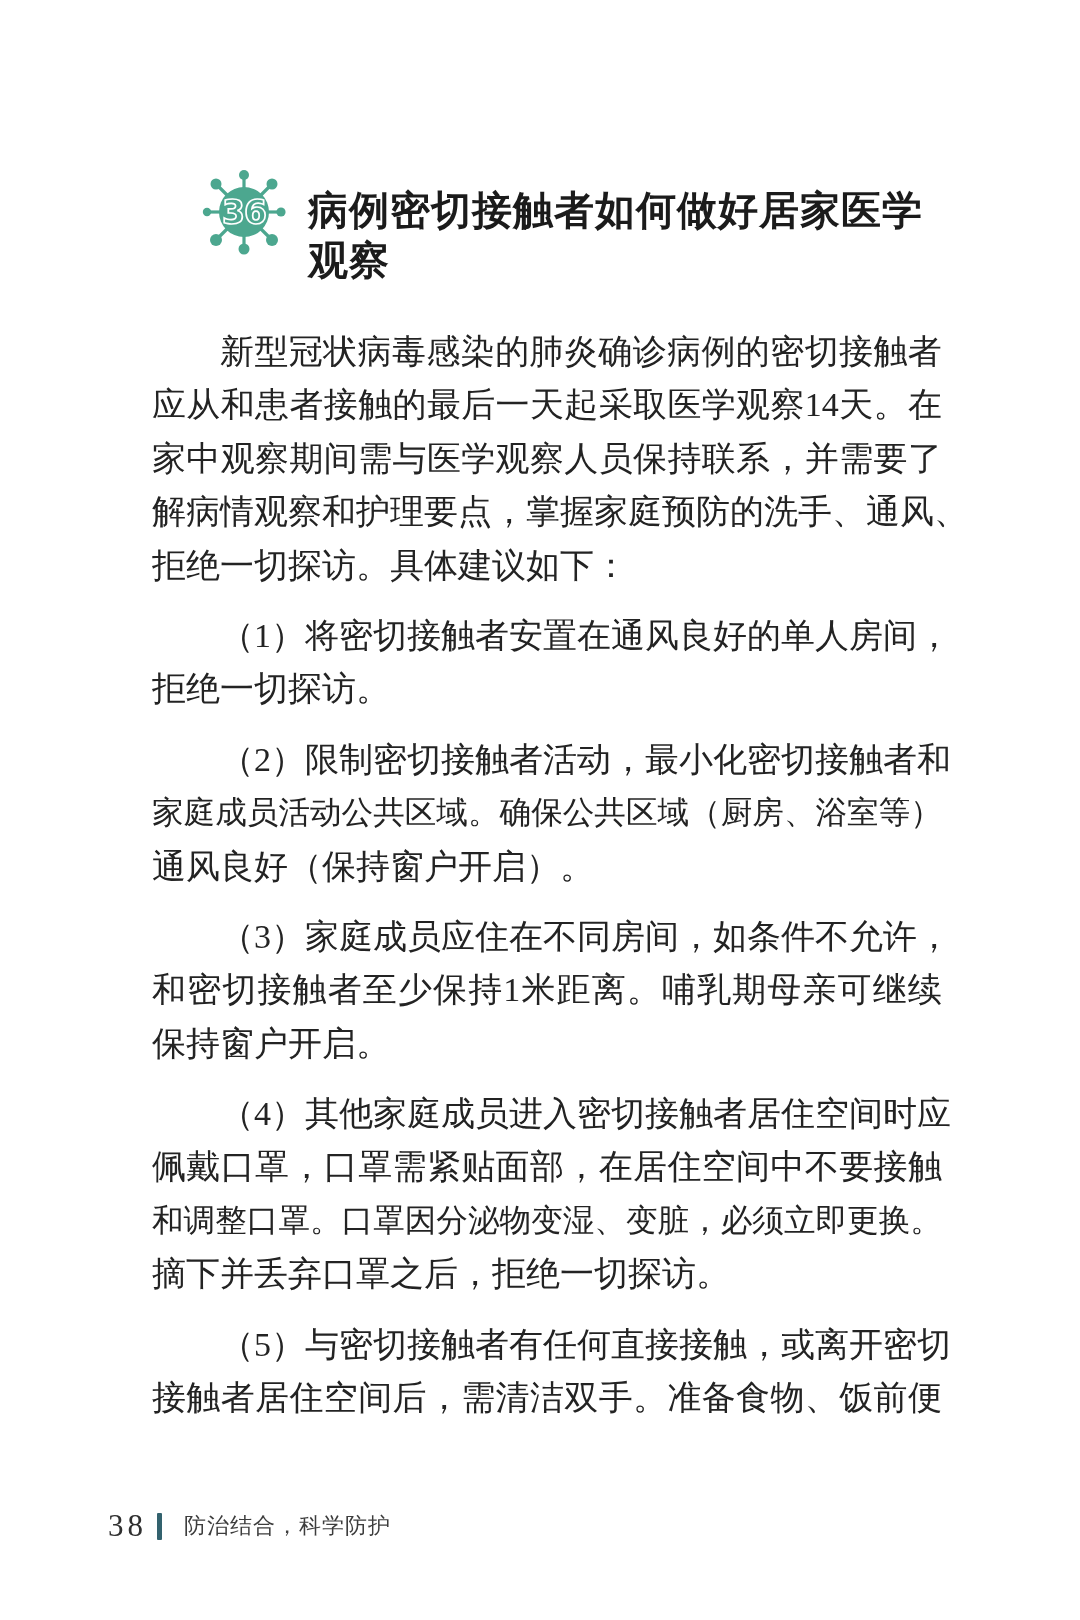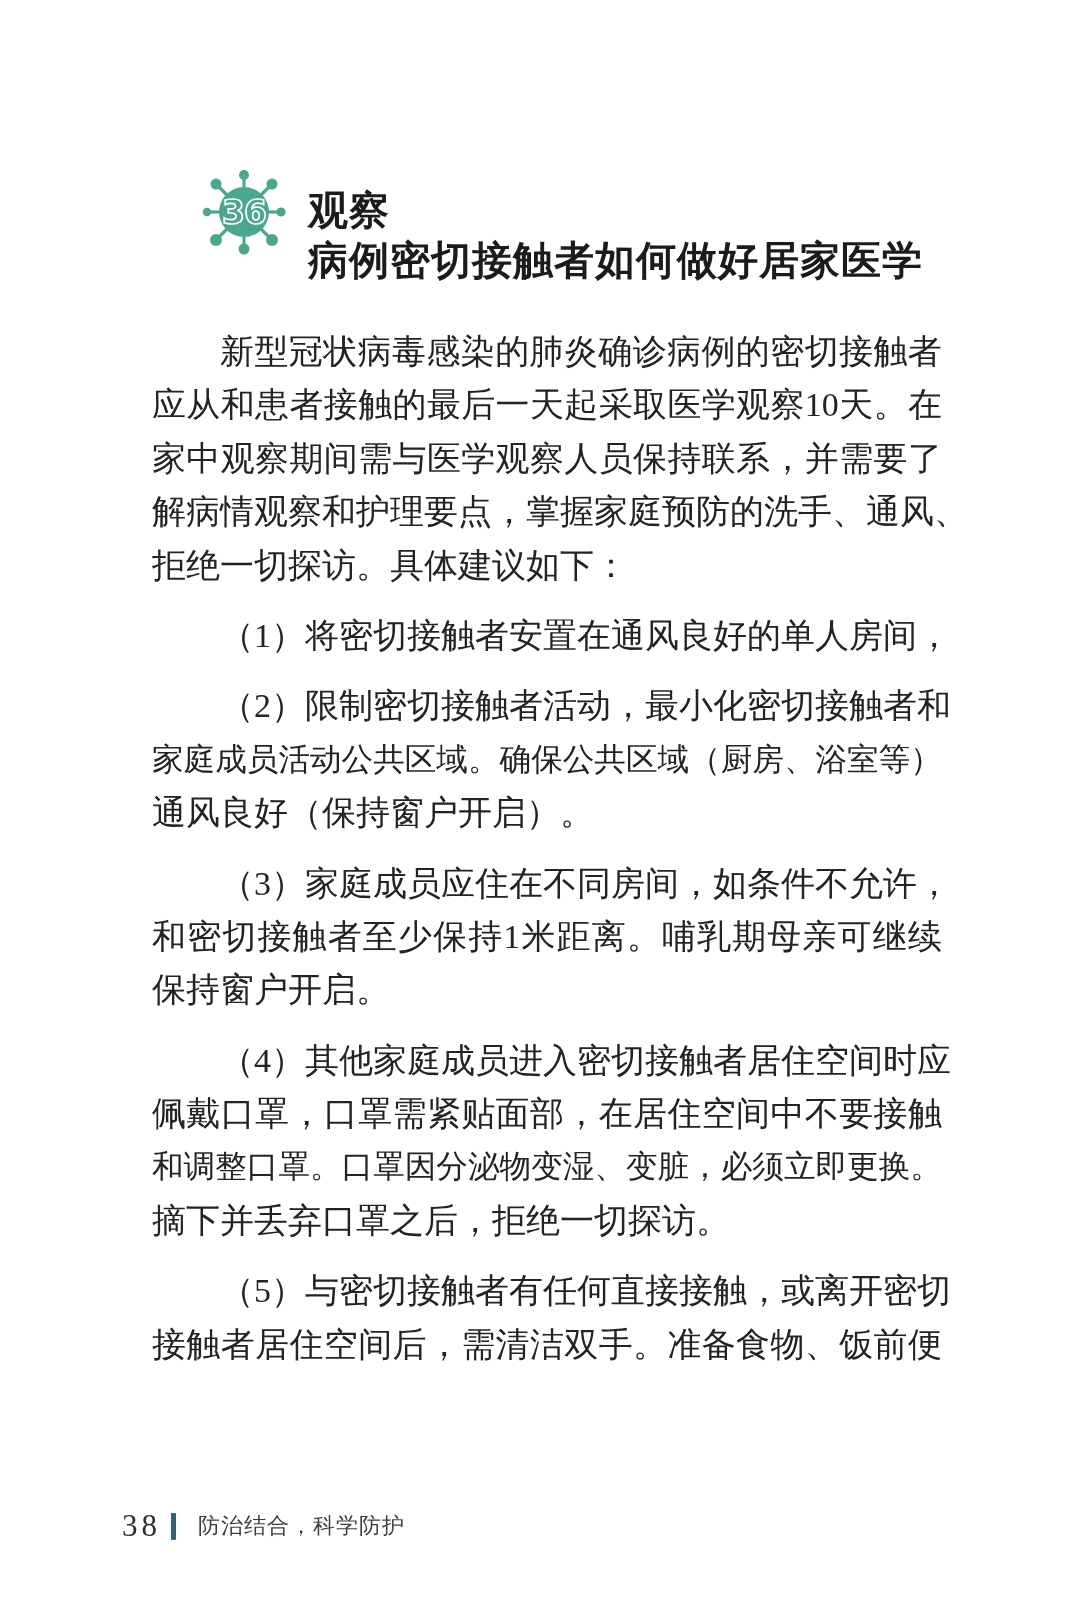--- a/index.html
+++ b/index.html
@@ -40,21 +40,21 @@
   .line.just{
     display:flex;
     justify-content:space-between;
     align-items:center;
     white-space:normal;
   }
   .line.indent{padding-left:68px;}
   .line.tight{font-size:31.6px;}
   
   .footer{
-    position:absolute;left:122px;top:1504px;
+    position:absolute;left:108px;top:1504px;
     display:flex;align-items:center;
     height:44px;
     justify-content:space-between;
   }
   .page-num{
     font-family:"Liberation Serif","DejaVu Serif",serif;
     font-size:31px;color:#303030;letter-spacing:4px;
   }
   .footer-bar{
     width:5px;height:27px;
@@ -92,22 +92,22 @@
       <circle cx="20" cy="20" r="5.5"></circle>
       <circle cx="76" cy="20" r="5.5"></circle>
       <circle cx="20" cy="76" r="6"></circle>
       <circle cx="76" cy="76" r="6"></circle>
     </g>
     <circle cx="48" cy="48" r="25" fill="currentColor"></circle>
     <text x="48" y="60" text-anchor="middle" font-family="DejaVu Sans, Liberation Sans, sans-serif" font-size="33" font-weight="bold" letter-spacing="-1" fill="none" stroke="#ffffff" stroke-width="1.7">36</text>
   </svg>
 
   <div class="title">
+    <div>病例密切接触者如何做好居家医学</div>
     <div>观察</div>
-    <div>病例密切接触者如何做好居家医学</div>
   </div>
 
   <div class="body-text">
       <div class="para">
         <div class="line just indent">
           <span>新</span>
           <span>型</span>
           <span>冠</span>
           <span>状</span>
           <span>病</span>
@@ -141,21 +141,21 @@
           <span>后</span>
           <span>一</span>
           <span>天</span>
           <span>起</span>
           <span>采</span>
           <span>取</span>
           <span>医</span>
           <span>学</span>
           <span>观</span>
           <span>察</span>
-          <span>10</span>
+          <span>14</span>
           <span>天</span>
           <span>。</span>
           <span>在</span>
         </div>
         <div class="line just">
           <span>家</span>
           <span>中</span>
           <span>观</span>
           <span>察</span>
           <span>期</span>
@@ -224,20 +224,21 @@
           <span>风</span>
           <span>良</span>
           <span>好</span>
           <span>的</span>
           <span>单</span>
           <span>人</span>
           <span>房</span>
           <span>间</span>
           <span>，</span>
         </div>
+        <div class="line">拒绝一切探访。</div>
       </div>
       <div class="para">
         <div class="line just indent">
           <span>（</span>
           <span>2</span>
           <span>）</span>
           <span>限</span>
           <span>制</span>
           <span>密</span>
           <span>切</span>

